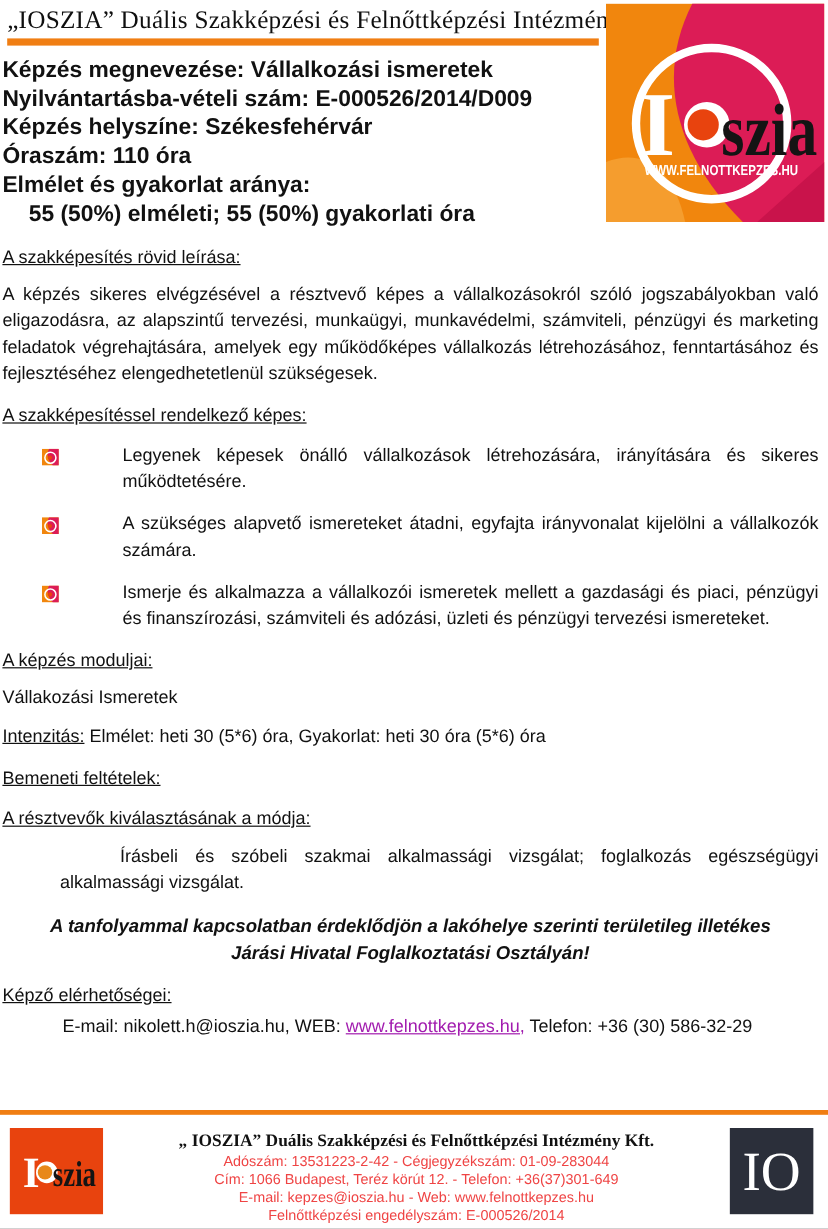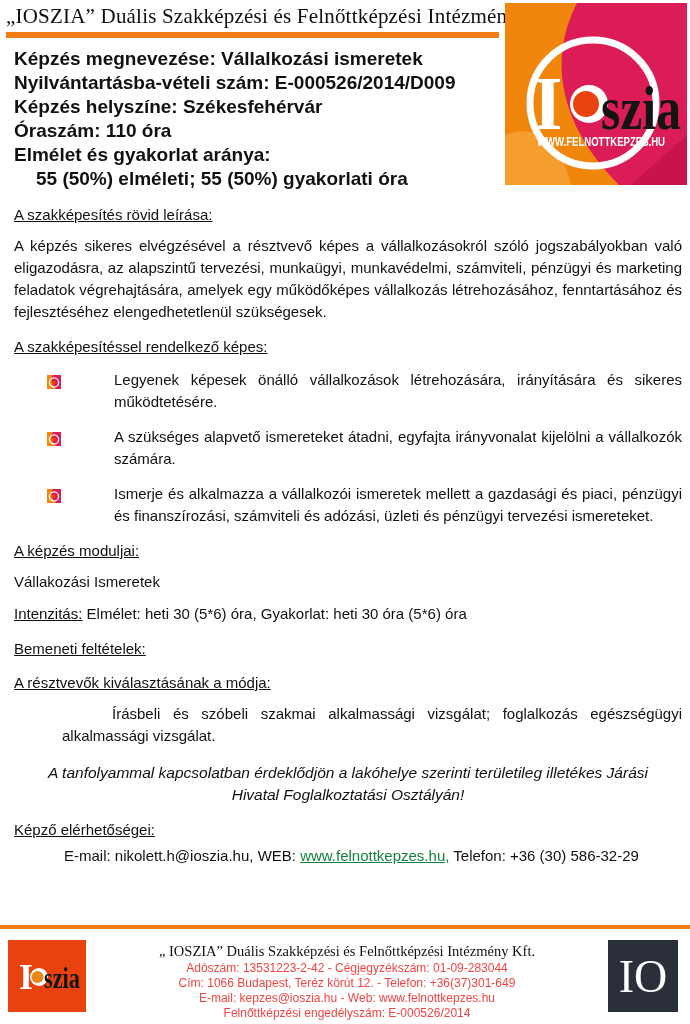--- a/index.html
+++ b/index.html
@@ -26,21 +26,21 @@
     margin-top: 3px;
     width: 493px; height: 6px;
     background: #F07E13;
   }
   .logo-main {
     position: absolute;
     top: 3px; right: 3px;
     width: 182px; height: 182px;
   }
   
-  .content { padding: 0 8px 0 14px; }
+  .content { padding: 0 8px 0 2px; }
   .course-block {
     margin-top: 9px;
     font-size: 19px;
     font-weight: bold;
     line-height: 24px;
     width: 500px;
   }
   .course-line.indent { padding-left: 22px; }
   h2.sec {
     margin-top: 13px;
@@ -59,27 +59,27 @@
     margin-bottom: 13px;
     font-size: 15px;
     line-height: 22px;
   }
   ul.skills li .li-text { text-align: justify; flex: 1; margin-left: 42px; }
   .bullet-icon { flex: 0 0 14px; margin-top: 4px; }
   .u { text-decoration: underline; margin-top: 38px; }
   p.notice {
     margin: 15px 30px 0 30px;
     font-size: 15.5px;
-    font-weight: normal;
+    font-weight: bold;
     font-style: italic;
     text-align: center;
     line-height: 22px;
   }
   p.contact { margin-top: 5px; padding-left: 50px; font-size: 15px; line-height: 22px; }
-  a.weblink { color: #15803d; text-decoration: underline; cursor: pointer; }
+  a.weblink { color: #a21caf; text-decoration: underline; cursor: pointer; }
   
   .footer {
     position: absolute;
     left: 0; right: 0; bottom: 0;
     height: 99px;
   }
   .footer-rule { height: 4px; background: #F07E13; }
   .footer-body {
     display: flex;
     align-items: flex-start;
@@ -89,20 +89,21 @@
   .footer-text {
     flex: 1;
     text-align: center;
     padding-top: 2px;
   }
   .f-company {
     font-family: "Liberation Serif", serif;
     font-size: 14.5px;
     line-height: 18px;
     margin-bottom: 1px;
+    font-weight: bold;
   }
   .f-line { font-size: 12px; line-height: 15px; color: #ef4444; }
 </style>
 </head>
 <body>
 
 <div class="page">
 
   <div class="header">
     <div class="org-title">„IOSZIA” Duális Szakképzési és Felnőttképzési Intézmény</div>

